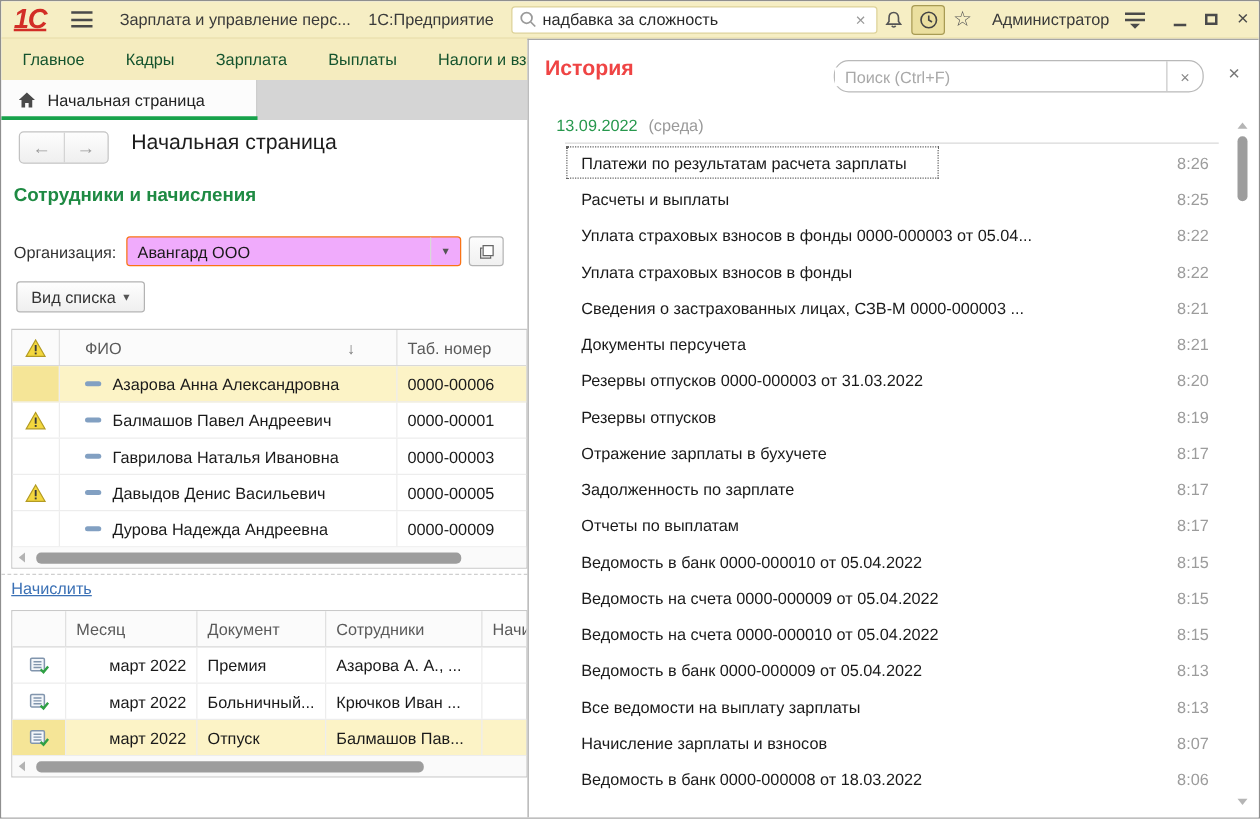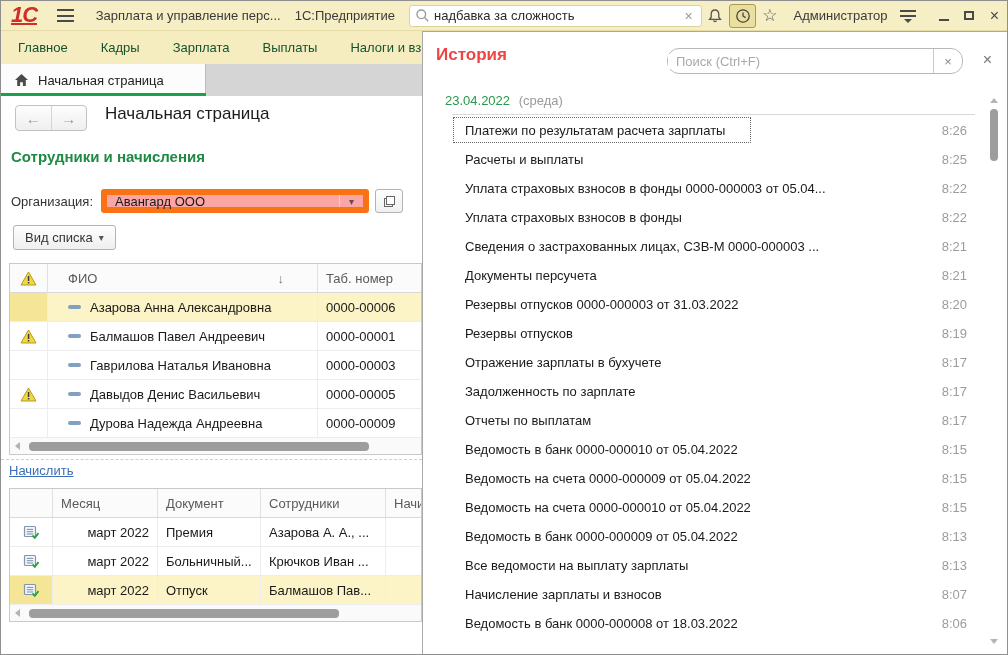--- a/index.html
+++ b/index.html
@@ -50,21 +50,21 @@
   
   .content { position:absolute; left:0; top:95px; width:421px; bottom:0; background:#fff; }
   .navgroup { position:absolute; left:14px; top:9px; width:72px; height:26px; border:1px solid #c2c2c2; border-radius:4px; background:linear-gradient(#fdfdfd,#efefef); display:flex; }
   .navgroup .nb { flex:1; display:flex; align-items:center; justify-content:center; color:#9a9a9a; font-size:15px; cursor:pointer; }
   .navgroup .nb:first-child { border-right:1px solid #d4d4d4; }
   .page-title { position:absolute; left:104px; top:8px; font-size:17px; color:#1c1c1c; }
   .section-heading { position:absolute; left:10px; top:52px; font-size:15px; font-weight:bold; color:#1e8a43; }
 
   .org-row { position:absolute; left:10px; top:93px; display:flex; align-items:center; }
   .org-label { color:#333; margin-right:8px; }
-  .combobox { width:268px; height:24px; border:6px solid #f97316; border-radius:3px; background:#fca5a5; display:flex; align-items:center;gap:28px; }
+  .combobox { width:268px; height:24px; border:1px solid #f97316; border-radius:3px; background:#f0abfc; display:flex; align-items:center;gap:28px; }
   .combobox .val { flex:1; padding-left:8px; color:#1a1a1a; }
   .combobox .dd { width:24px; height:100%; border-left:1px solid #d8d8d8; display:flex; align-items:center; justify-content:center; color:#555; font-size:10px; cursor:pointer; }
   .open-btn { width:28px; height:24px; border:1px solid #b3b3b3; border-radius:3px; margin-left:6px; background:linear-gradient(#fdfdfd,#f0f0f0); display:flex; align-items:center; justify-content:center; cursor:pointer; }
   .sq-icon { position:relative; width:11px; height:11px; }
   .sq-icon::before { content:""; position:absolute; left:0; bottom:0; width:7px; height:7px; border:1px solid #666; }
   .sq-icon::after { content:""; position:absolute; right:0; top:0; width:7px; height:7px; border:1px solid #666; background:#fff; }
 
   .view-btn { position:absolute; left:12px; top:129px; height:25px; padding:0 11px; border:1px solid #b3b3b3; border-radius:3px; background:linear-gradient(#fefefe,#efefef); display:inline-flex; align-items:center; gap:6px; color:#333; cursor:pointer; }
   .dd-glyph { font-size:10px; color:#555; }
 
@@ -359,21 +359,21 @@
 
   <div class="hpanel">
     <div class="hp-title">История</div>
     <div class="hp-search">
       <input placeholder="Поиск (Ctrl+F)" style="">
       <span class="clr">×</span>
     </div>
     <span class="hp-close">×</span>
 
     <div class="hp-date">
-      <span class="d">23.04.2022</span>
+      <span class="d">13.09.2022</span>
       <span class="wd">(среда)</span>
     </div>
     <div class="hp-line"></div>
 
     <div class="hp-list">
       <div class="hrow">
           <div class="focus-rect"></div>
           <span class="hlabel">Платежи по результатам расчета зарплаты</span>
           <span class="htime">8:26</span>
         </div>

